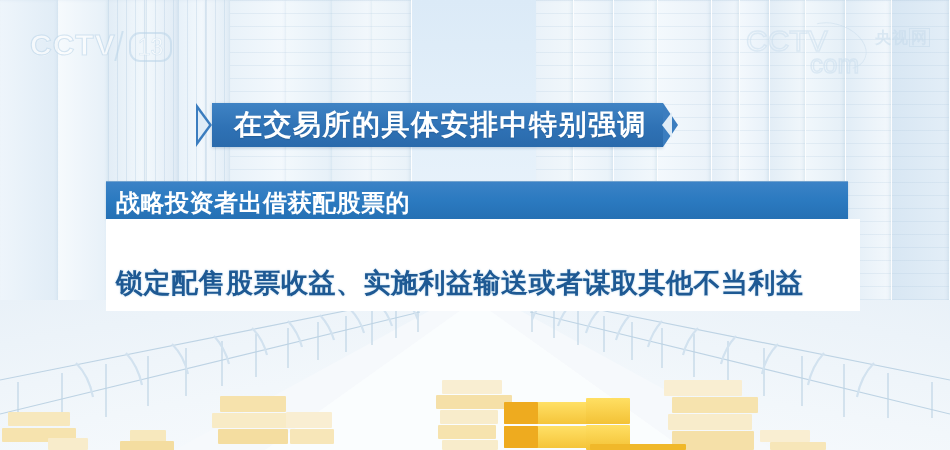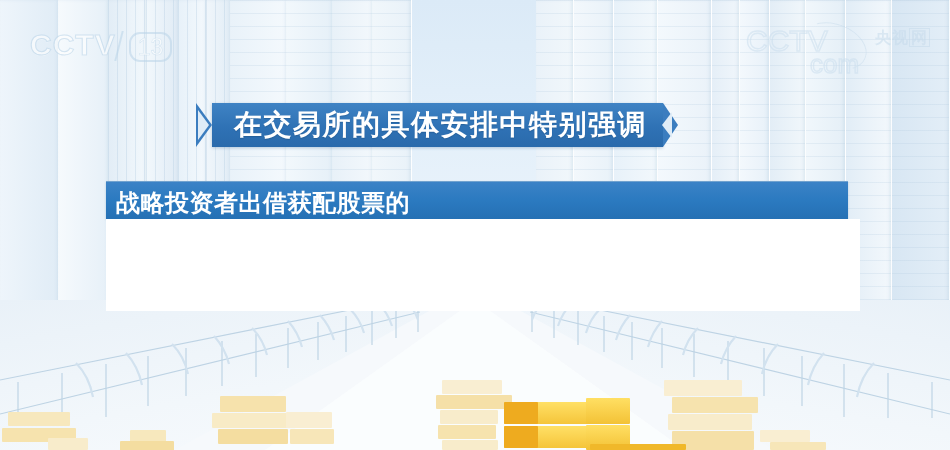--- a/index.html
+++ b/index.html
@@ -307,15 +307,16 @@
       <div class="tb-right"></div>
       <div class="tb-chev"></div>
     </div>
   </div>
 
   <div id="subtitle-bar">
     <span id="subtitle-text">战略投资者出借获配股票的</span>
   </div>
 
   <div id="body-panel">
+    <div class="body-line" id="body-line-1">锁定配售股票收益、实施利益输送或者谋取其他不当利益</div>
   </div>
 
 </div>
 
 </body></html>

